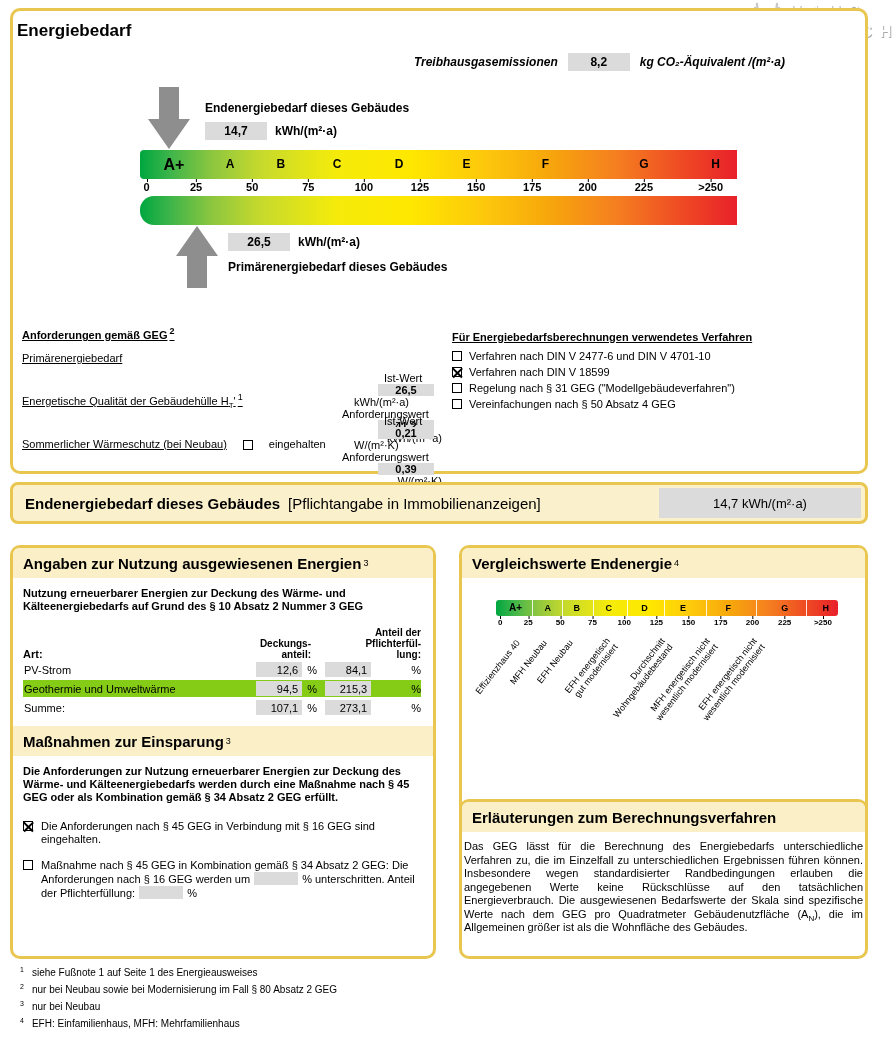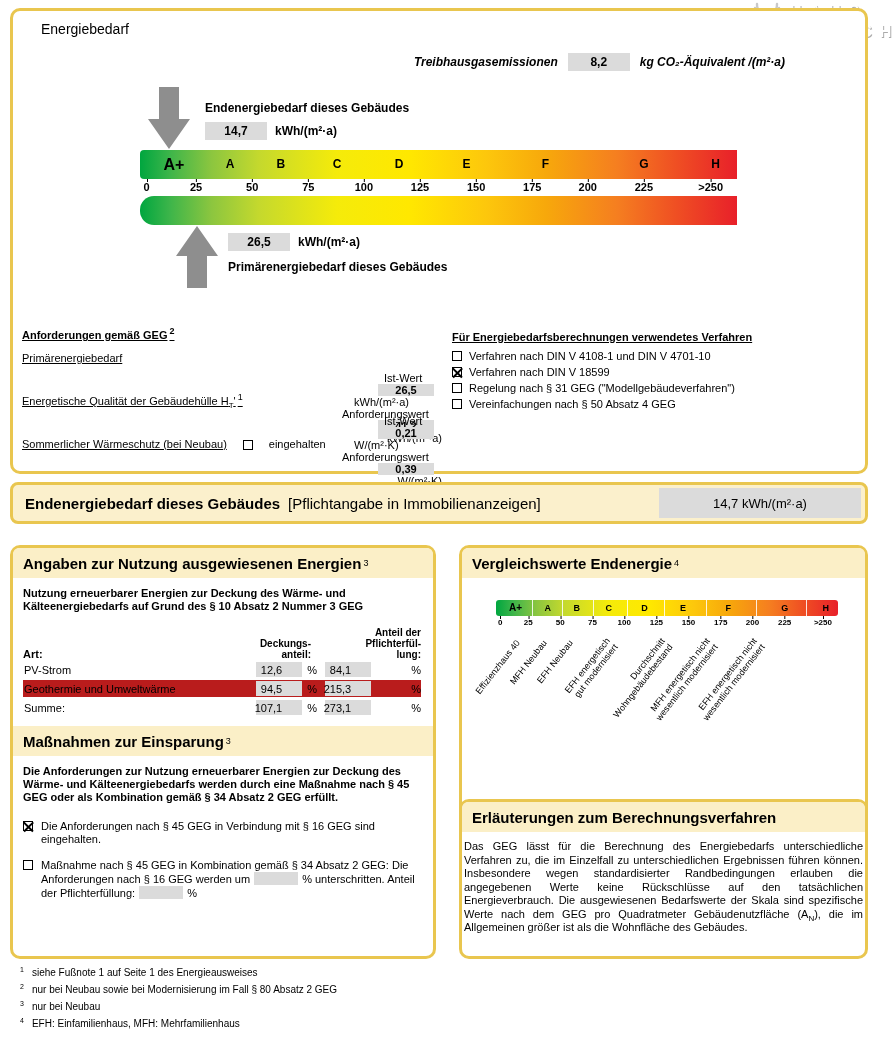--- a/index.html
+++ b/index.html
@@ -12,26 +12,26 @@
           border-radius:6px 6px 0 0; }
   .band-title { font-weight:bold; font-size:15px; }
   sup.ft { font-size:9px; vertical-align:super; line-height:0; margin-left:2px; }
   sub.sb { font-size:8px; vertical-align:sub; line-height:0; }
   .bold { font-weight:bold;font-style:italic; }
   .ul { text-decoration:underline; }
 
   .gbox { background:#DBDBDB; display:inline-flex; align-items:center; justify-content:center; }
   .gbox.big { width:62px; height:18px; font-weight:bold; font-size:12px; }
   .gbox.req { width:56px; height:16px; font-weight:bold; font-size:11px; margin-right:8px; }
-  .gbox.tv  { width:46px; height:15px; font-size:11px; justify-content:flex-end; padding-right:20px; }
+  .gbox.tv  { width:46px; height:15px; font-size:11px; justify-content:flex-end; padding-right:4px; }
   .gbox.blank { width:44px; height:13px; margin:0 4px; vertical-align:-2px; }
 
   
   .main-box { left:10px; top:8px; width:858px; height:466px; }
-  .main-title { position:absolute; left:28px; top:10px; font-size:14px; font-weight:normal; }
+  .main-title { position:absolute; left:4px; top:10px; font-size:17px; font-weight:bold; }
   .ghg-row { position:absolute; top:42px; left:0; width:772px; display:flex; justify-content:flex-end;
              align-items:center; gap:10px; font-size:12px; }
   .arrow { position:absolute; }
   .arr-down { left:135px; top:76px; }
   .arr-up { left:163px; top:215px; }
   .end-label { position:absolute; left:192px; top:90px; font-size:12px; font-weight:bold; }
   .end-row { position:absolute; left:192px; top:111px; display:flex; align-items:center; gap:8px;
              font-size:12px; font-weight:bold; }
   .pe-row { position:absolute; left:215px; top:222px; display:flex; align-items:center; gap:8px;
             font-size:12px; font-weight:bold; }
@@ -77,21 +77,21 @@
 
   
   .left-box { left:10px; top:545px; width:426px; height:414px; }
   .intro { padding:9px 10px 6px 10px; font-weight:bold; line-height:13px; }
   .rtable { margin:2px 10px 0 10px; width:398px; }
   .thead { position:relative; height:40px; font-weight:bold; font-size:10px; line-height:11px; }
   .th-art { position:absolute; left:0; bottom:1px; font-size:11px; }
   .th2 { position:absolute; right:110px; bottom:1px; text-align:right; white-space:pre-line; }
   .th3 { position:absolute; right:0; bottom:1px; text-align:right; white-space:pre-line; }
   .trow { display:flex; align-items:center; height:17px; margin-bottom:2px; }
-  .trow.alt { background:#b91c1c; }
+  .trow.alt { background:#84cc16; }
   .td-art { width:200px; padding-left:1px; }
   .td-c { width:94px; display:flex; justify-content:flex-end; align-items:center; gap:5px; }
   .td-c.last { width:104px;gap:40px; }
   .band.mid { border-radius:0; margin-top:10px; }
   .chk-block { padding:10px 10px 0 10px; }
   .chk-row { display:flex; gap:8px; margin-bottom:13px; line-height:13px; }
 
   
   .cmp-box { left:459px; top:545px; width:409px; height:275px; }
   .cmp-bar { position:absolute; left:34px; top:52px; width:342px; height:16px; border-radius:3px; }
@@ -228,21 +228,21 @@
         <span class="ul">Sommerlicher Wärmeschutz (bei Neubau)</span>
         <span class="cb"></span>
         <span>eingehalten</span>
       </div>
     </div>
 
     <div class="methods-col">
       <div class="methods-h">Für Energiebedarfsberechnungen verwendetes Verfahren</div>
       <div class="m-row">
         <span class="cb"></span>
-        <span>Verfahren nach DIN V 4108-1 und DIN V 4701-10</span>
+        <span>Verfahren nach DIN V 2477-6 und DIN V 4701-10</span>
       </div>
       <div class="m-row">
         <span class="cb">
             <span class="xl a"></span>
             <span class="xl b"></span>
           </span>
         <span>Verfahren nach DIN V 18599</span>
       </div>
       <div class="m-row">
         <span class="cb"></span>

